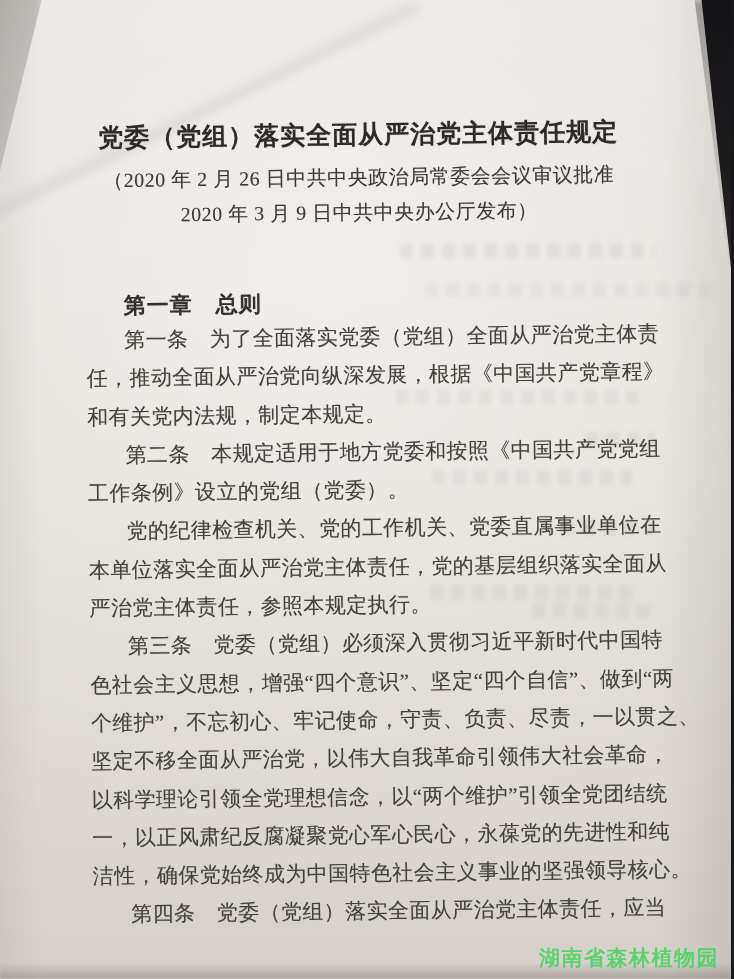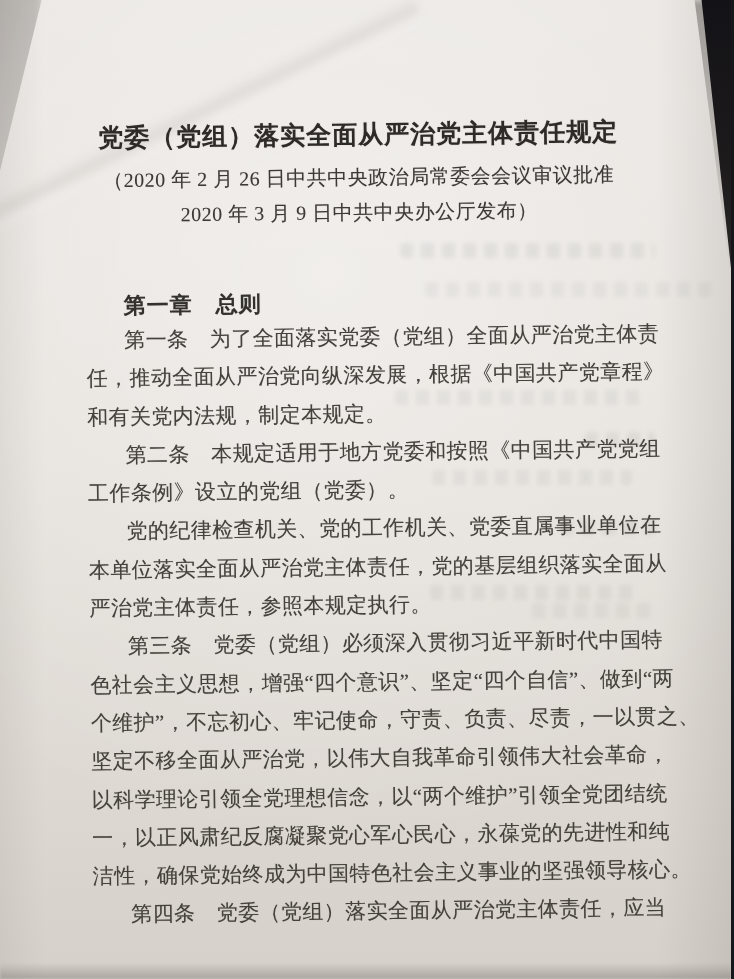--- a/index.html
+++ b/index.html
@@ -127,13 +127,14 @@
       <div class="line">个维护”，不忘初心、牢记使命，守责、负责、尽责，一以贯之、</div>
       <div class="line">坚定不移全面从严治党，以伟大自我革命引领伟大社会革命，</div>
       <div class="line">以科学理论引领全党理想信念，以“两个维护”引领全党团结统</div>
       <div class="line">一，以正风肃纪反腐凝聚党心军心民心，永葆党的先进性和纯</div>
       <div class="line">洁性，确保党始终成为中国特色社会主义事业的坚强领导核心。</div>
       <div class="line indent">第四条　党委（党组）落实全面从严治党主体责任，应当</div>
     </div>
   </div>
 
   <div class="bottom-shadow"></div>
+  <div class="watermark">湖南省森林植物园</div>
 </div>
 
 </body></html>

